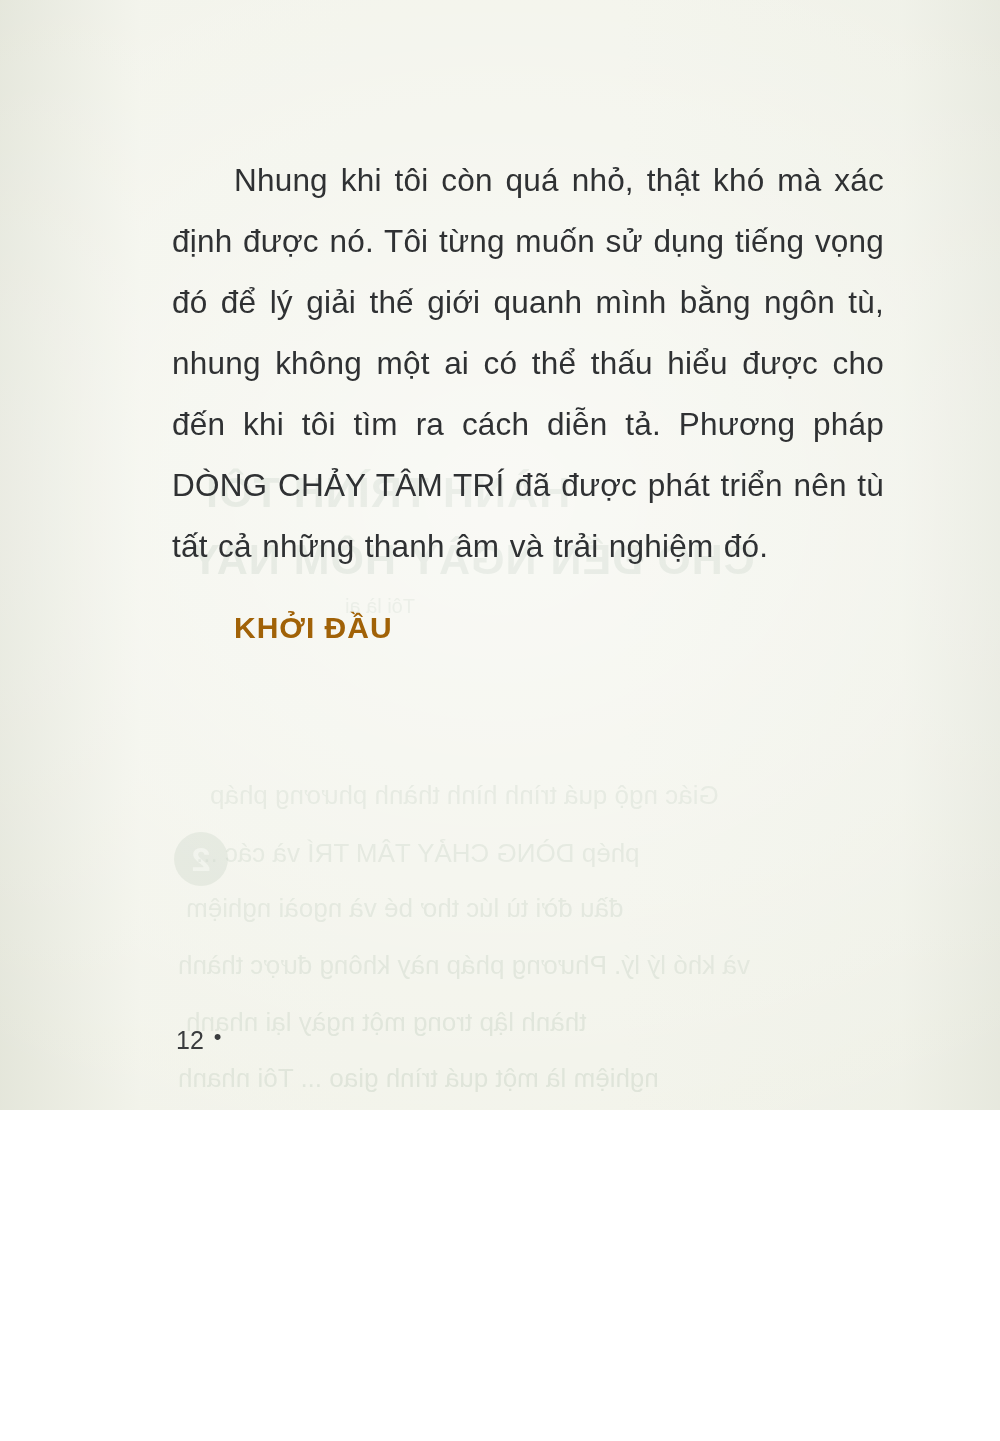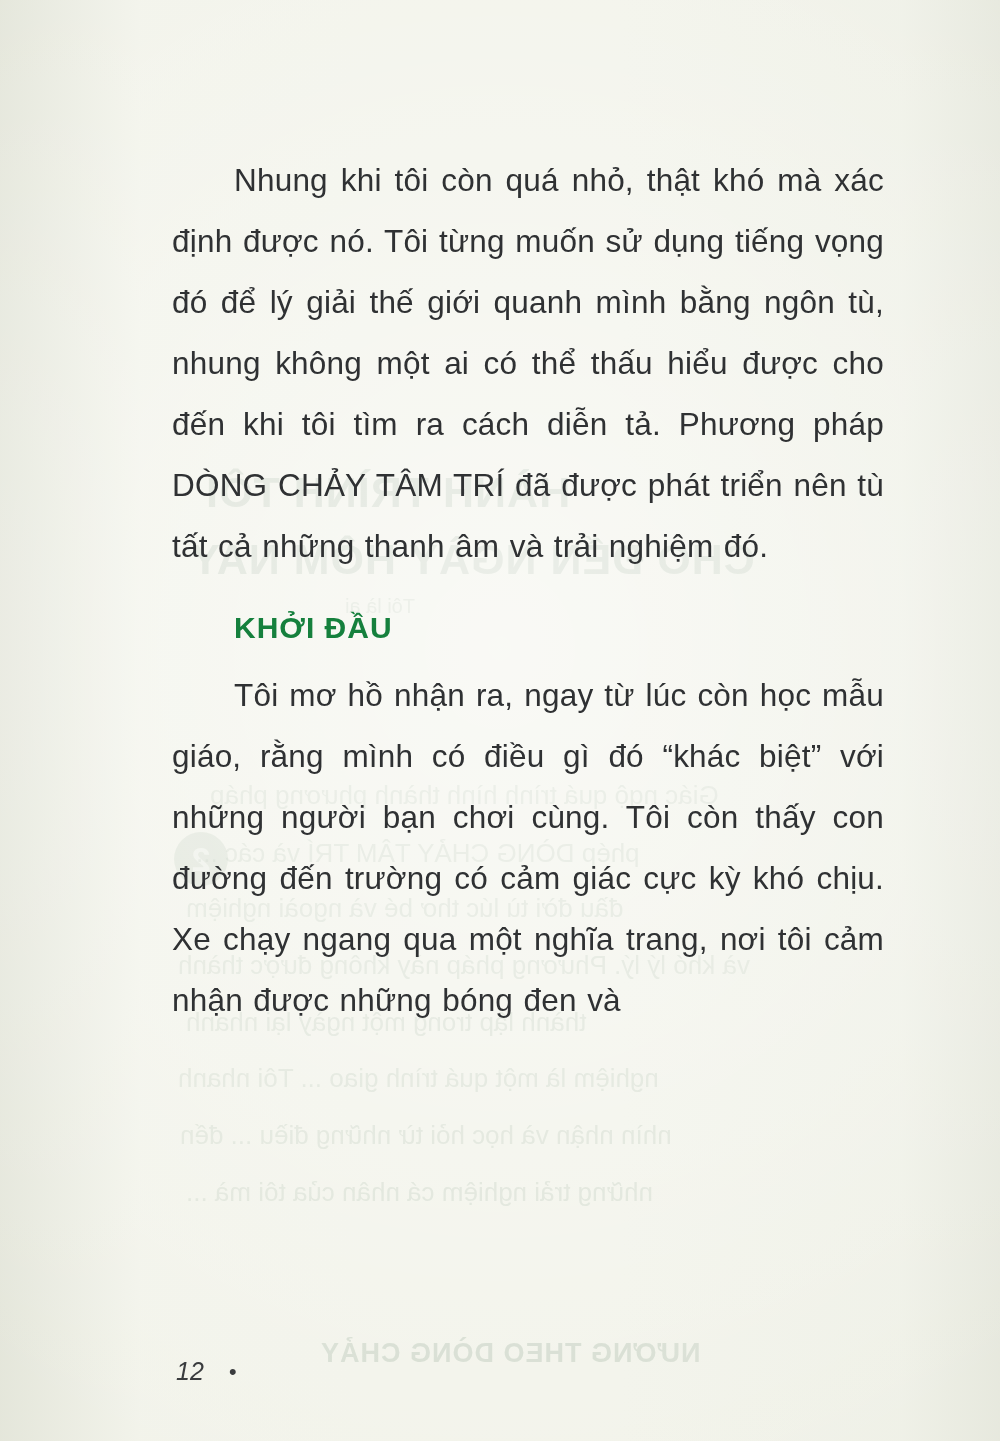--- a/index.html
+++ b/index.html
@@ -6,21 +6,21 @@
     margin: 0;
     padding: 0;
     background: #ffffff;
   }
   body {
     font-family: "Liberation Sans", sans-serif;
   }
   .page {
     position: relative;
     width: 1000px;
-    height: 1441px;
+    height: 1110px;
     background: #f2f3ea;
     overflow: hidden;
   }
   
   .page-tint {
     position: absolute;
     inset: 0;
     background:
       radial-gradient(120% 90% at 50% 45%, rgba(255,255,255,0.55) 0%, rgba(240,241,232,0.0) 70%),
       linear-gradient(90deg, rgba(226,228,216,0.85) 0%, rgba(243,244,236,0.2) 14%, rgba(244,245,238,0.0) 40%, rgba(244,245,238,0.0) 62%, rgba(236,238,228,0.45) 90%, rgba(228,230,219,0.8) 100%);
@@ -91,32 +91,31 @@
     text-indent: 62px;
     letter-spacing: 0.2px;
     word-spacing: 1.5px;
   }
   h2.section-head {
     position: relative;
     margin: 24px 0 10px 62px;
     font-size: 30px;
     line-height: 54px;
     font-weight: bold;
-    color: #15803d;
+    color: #a16207;
     letter-spacing: 1px;
   }
   .footer {
     position: absolute;
     left: 176px;
     bottom: 55px;
     display: flex;
-    align-items: center;
-    gap: 25px;
+    align-items: flex-start;
+    gap: 10px;
     color: #3a3c3e;
-    font-style: italic;
   }
   .footer .pageno {
     font-size: 25px;
   }
   .footer .dot {
     font-size: 22px;
     line-height: 1;
   }
   .footer .author {
     font-size: 28px;
@@ -142,21 +141,20 @@
   <div class="bleed thin bleed-9">nghiệm là một quá trình giao ... Tôi nhanh</div>
   <div class="bleed thin bleed-10">nhìn nhận và học hỏi từ những điều ... đến</div>
   <div class="bleed thin bleed-11">những trải nghiệm cá nhân của tôi mà ...</div>
   <div class="bleed bleed-12">NƯƠNG THEO DÒNG CHẢY</div>
 
   <div class="page-tint"></div>
 
   <div class="content">
     <p class="body-par">Nhung khi tôi còn quá nhỏ, thật khó mà xác định được nó. Tôi từng muốn sử dụng tiếng vọng đó để lý giải thế giới quanh mình bằng ngôn tù, nhung không một ai có thể thấu hiểu được cho đến khi tôi tìm ra cách diễn tả. Phương pháp DÒNG CHẢY TÂM TRÍ đã được phát triển nên tù tất cả những thanh âm và trải nghiệm đó.</p>
     <h2 class="section-head">KHỞI ĐẦU</h2>
-    <p class="body-par">Tôi mơ hồ nhận ra, ngay từ lúc còn học mẫu giáo, rằng mình có điều gì đó “khác biệt” với những người bạn chơi cùng. Tôi còn thấy con đường đến trường có cảm giác cực kỳ khó chịu. Xe chạy ngang qua một nghĩa trang, nơi tôi cảm nhận được những bóng đen và</p>
   </div>
 
   <div class="footer">
     <span class="pageno">12</span>
     <span class="dot">•</span>
   </div>
 
 </div>
 
 </body></html>

